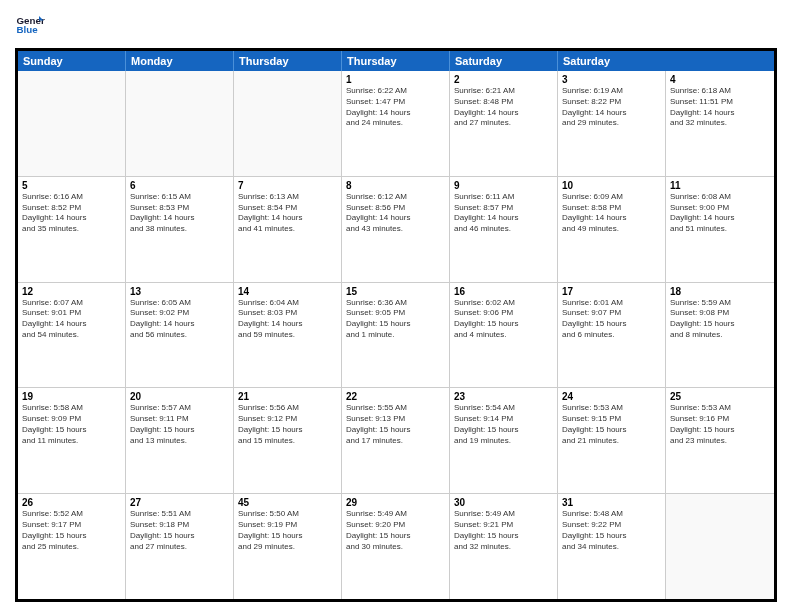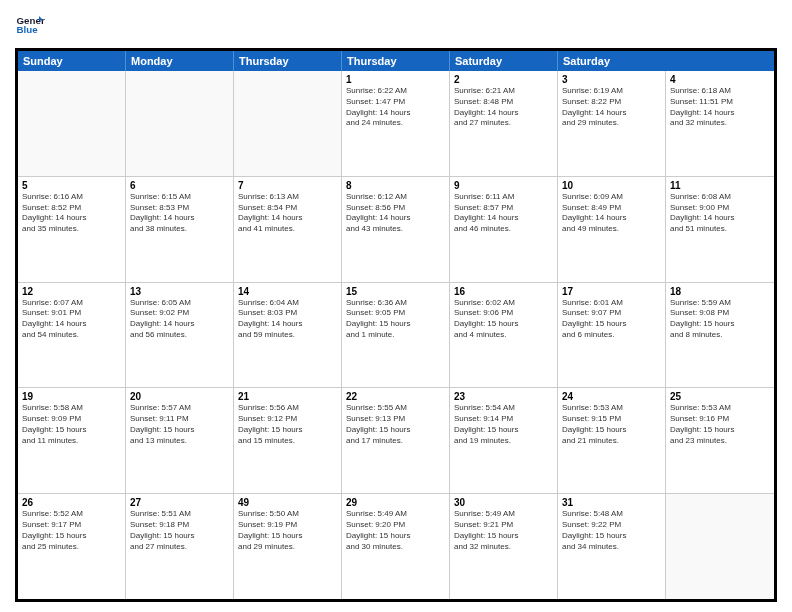--- a/index.html
+++ b/index.html
@@ -191,21 +191,21 @@
           <div class="cal-cell">
             <div class="day-num">9</div>
             <div class="cell-line">Sunrise: 6:11 AM</div>
             <div class="cell-line">Sunset: 8:57 PM</div>
             <div class="cell-line">Daylight: 14 hours</div>
             <div class="cell-line">and 46 minutes.</div>
           </div>
           <div class="cal-cell">
             <div class="day-num">10</div>
             <div class="cell-line">Sunrise: 6:09 AM</div>
-            <div class="cell-line">Sunset: 8:49 PM</div>
+            <div class="cell-line">Sunset: 8:58 PM</div>
             <div class="cell-line">Daylight: 14 hours</div>
             <div class="cell-line">and 49 minutes.</div>
           </div>
           <div class="cal-cell">
             <div class="day-num">11</div>
             <div class="cell-line">Sunrise: 6:08 AM</div>
             <div class="cell-line">Sunset: 9:00 PM</div>
             <div class="cell-line">Daylight: 14 hours</div>
             <div class="cell-line">and 51 minutes.</div>
           </div>
@@ -321,21 +321,21 @@
             <div class="cell-line">and 25 minutes.</div>
           </div>
           <div class="cal-cell">
             <div class="day-num">27</div>
             <div class="cell-line">Sunrise: 5:51 AM</div>
             <div class="cell-line">Sunset: 9:18 PM</div>
             <div class="cell-line">Daylight: 15 hours</div>
             <div class="cell-line">and 27 minutes.</div>
           </div>
           <div class="cal-cell">
-            <div class="day-num">49</div>
+            <div class="day-num">45</div>
             <div class="cell-line">Sunrise: 5:50 AM</div>
             <div class="cell-line">Sunset: 9:19 PM</div>
             <div class="cell-line">Daylight: 15 hours</div>
             <div class="cell-line">and 29 minutes.</div>
           </div>
           <div class="cal-cell">
             <div class="day-num">29</div>
             <div class="cell-line">Sunrise: 5:49 AM</div>
             <div class="cell-line">Sunset: 9:20 PM</div>
             <div class="cell-line">Daylight: 15 hours</div>

